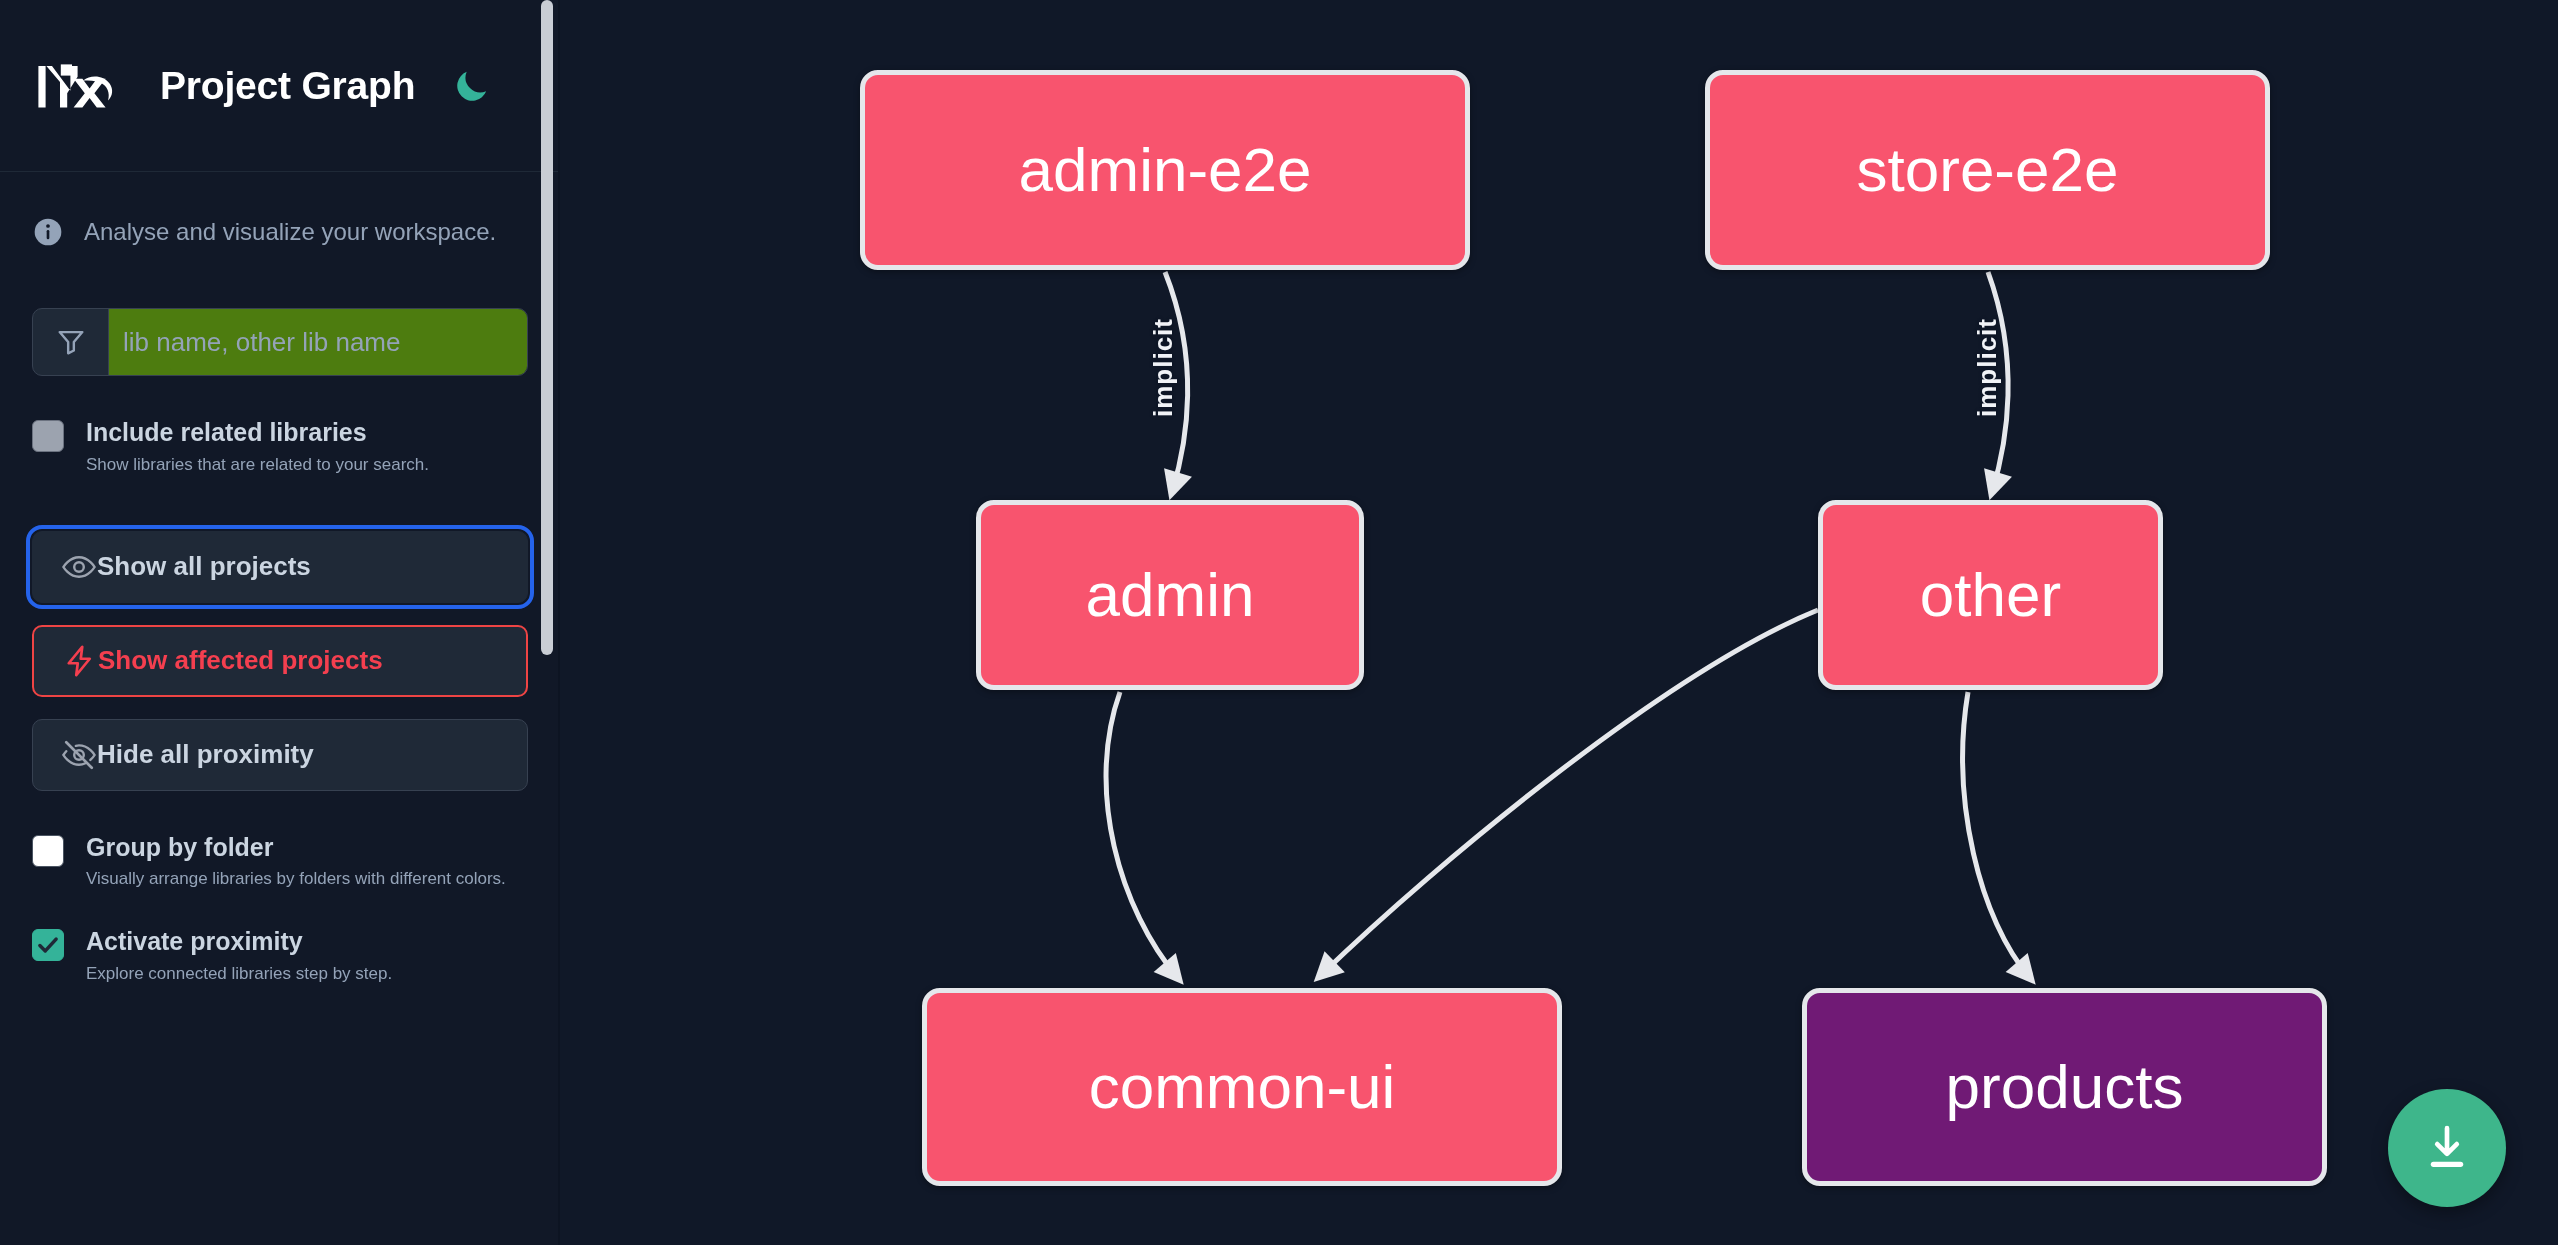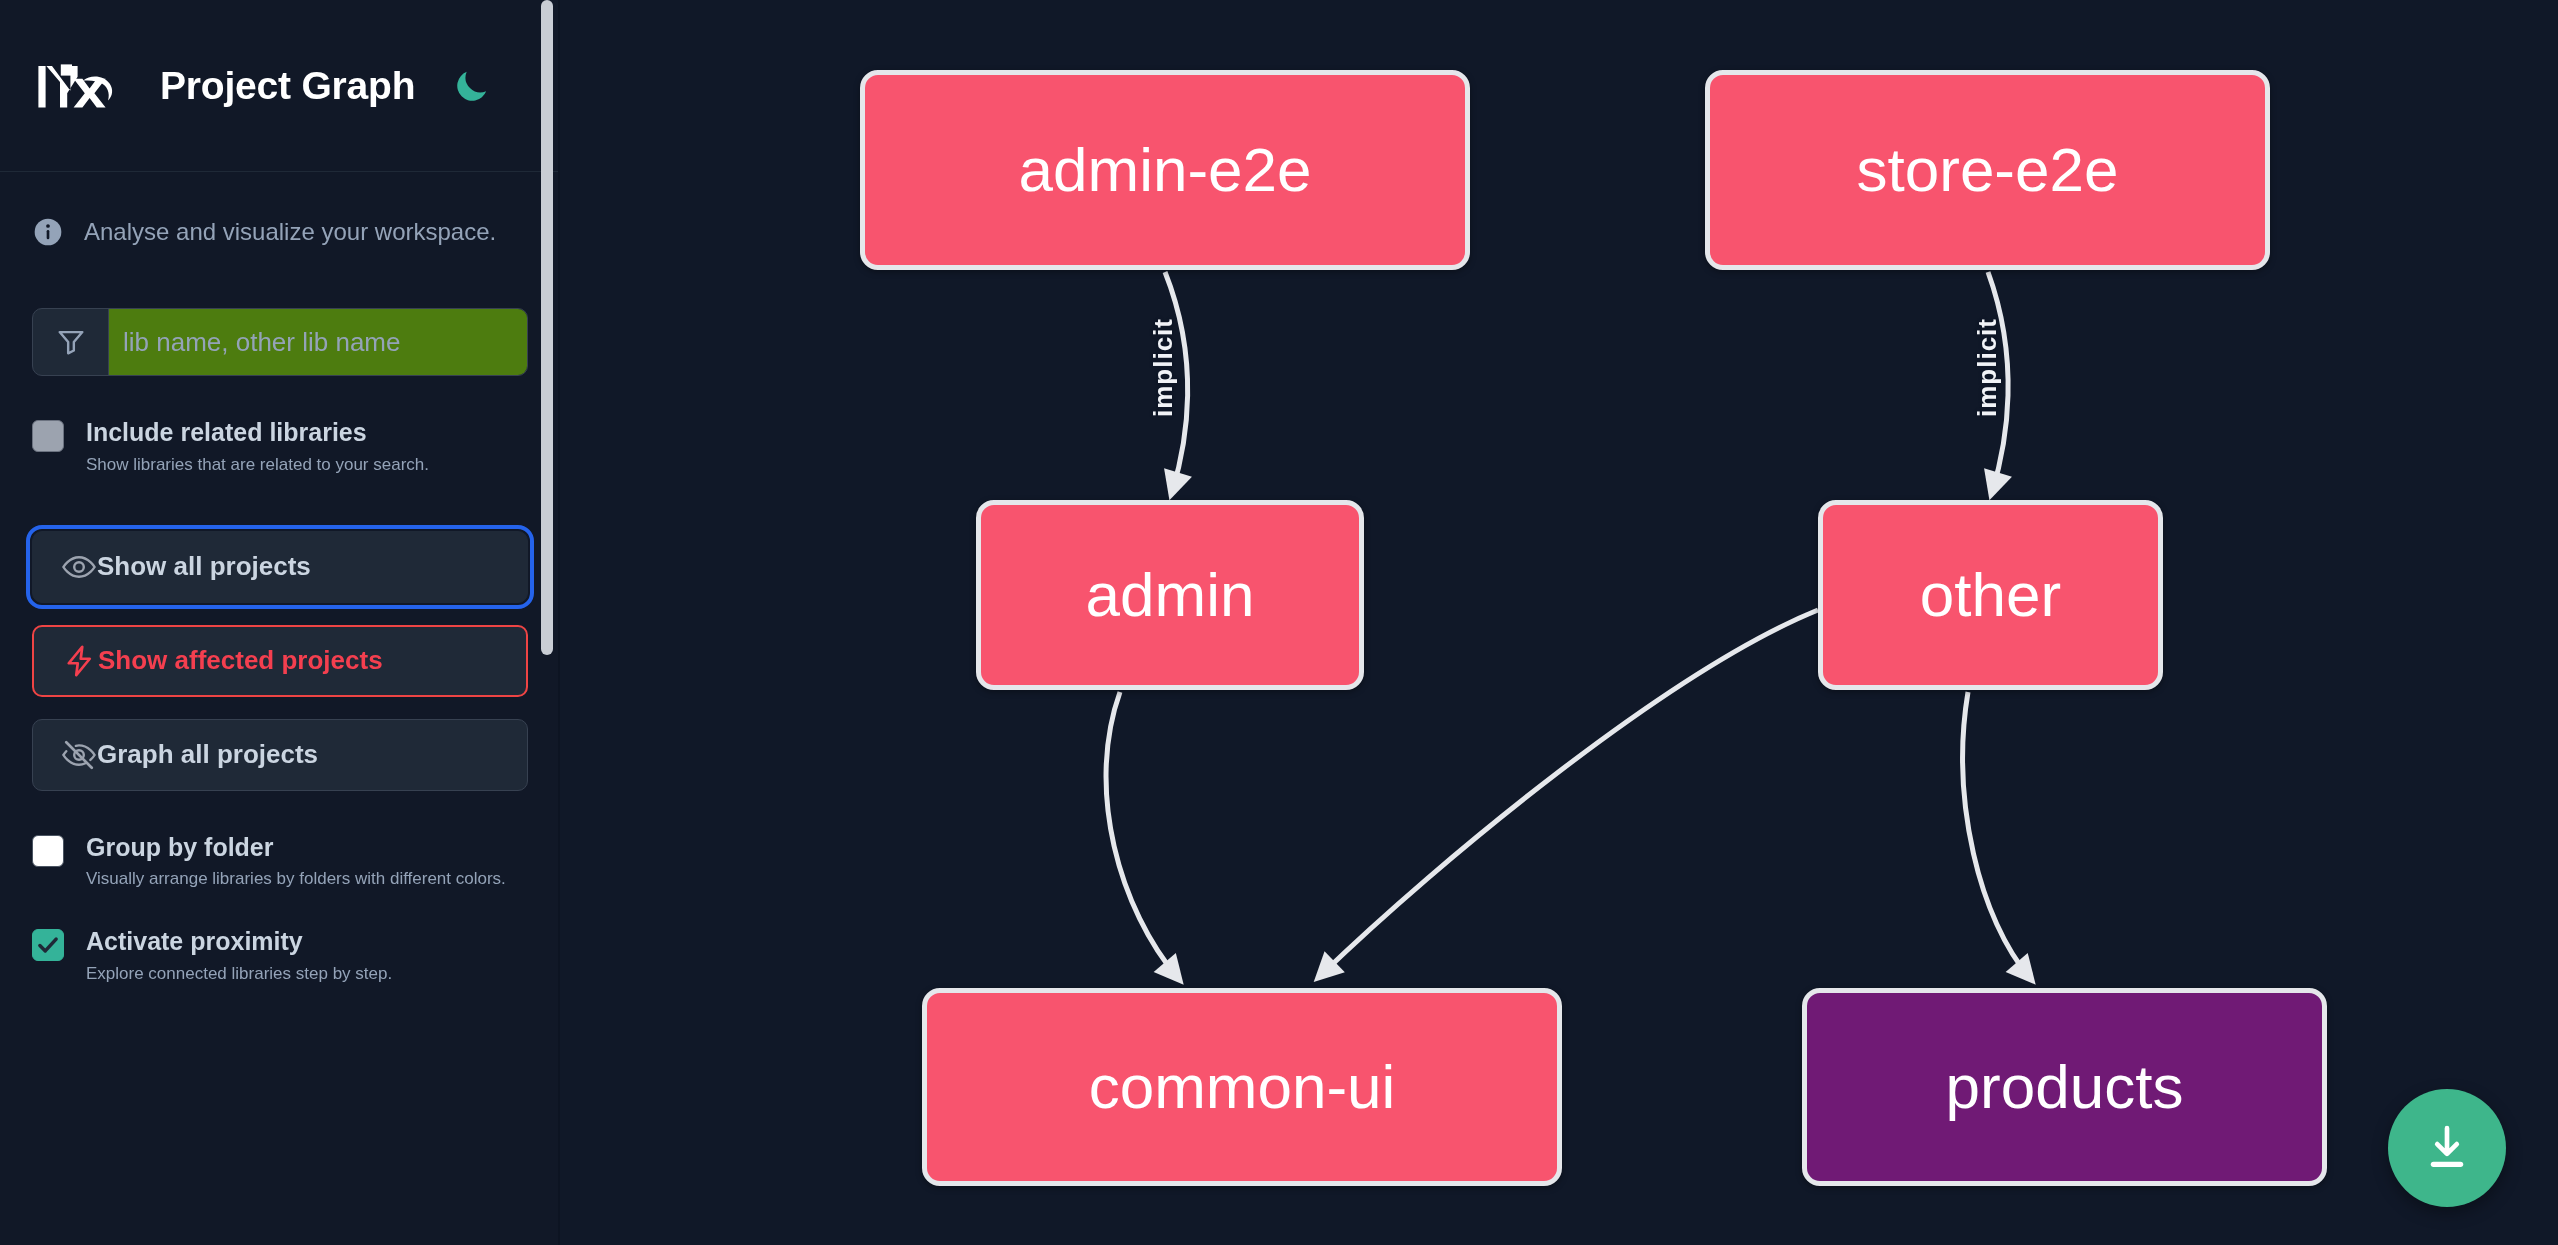--- a/index.html
+++ b/index.html
@@ -242,21 +242,21 @@
         </div>
 
         <div class="btn btn-default">
           <span>
             <svg viewBox="0 0 24 24" width="36" height="36" aria-hidden="true">
               <path d="M3.5 9.5C2.4 10.8 1.6 12 1.6 12S5.4 18.5 12 18.5c1.6 0 3-.4 4.3-1M9.9 5.9c.7-.2 1.4-.3 2.1-.3 6.6 0 10.4 6.4 10.4 6.4s-1 1.7-2.8 3.3" fill="none" stroke="#9ca3af" stroke-width="1.6" stroke-linecap="round"></path>
               <circle cx="12" cy="12" r="3.2" fill="none" stroke="#9ca3af" stroke-width="1.6"></circle>
               <line x1="3.5" y1="3.5" x2="20.5" y2="20.5" stroke="#9ca3af" stroke-width="1.8" stroke-linecap="round"></line>
             </svg>
           </span>
-          <span class="btn-label">Graph all projects</span>
+          <span class="btn-label">Hide all proximity</span>
         </div>
       </div>
 
       <div class="check-block" style="">
         <span class="cb cb-white"></span>
         <span class="check-texts">
           <div class="check-title">Group by folder</div>
           <div class="check-desc">Visually arrange libraries by folders with different colors.</div>
         </span>
       </div>

